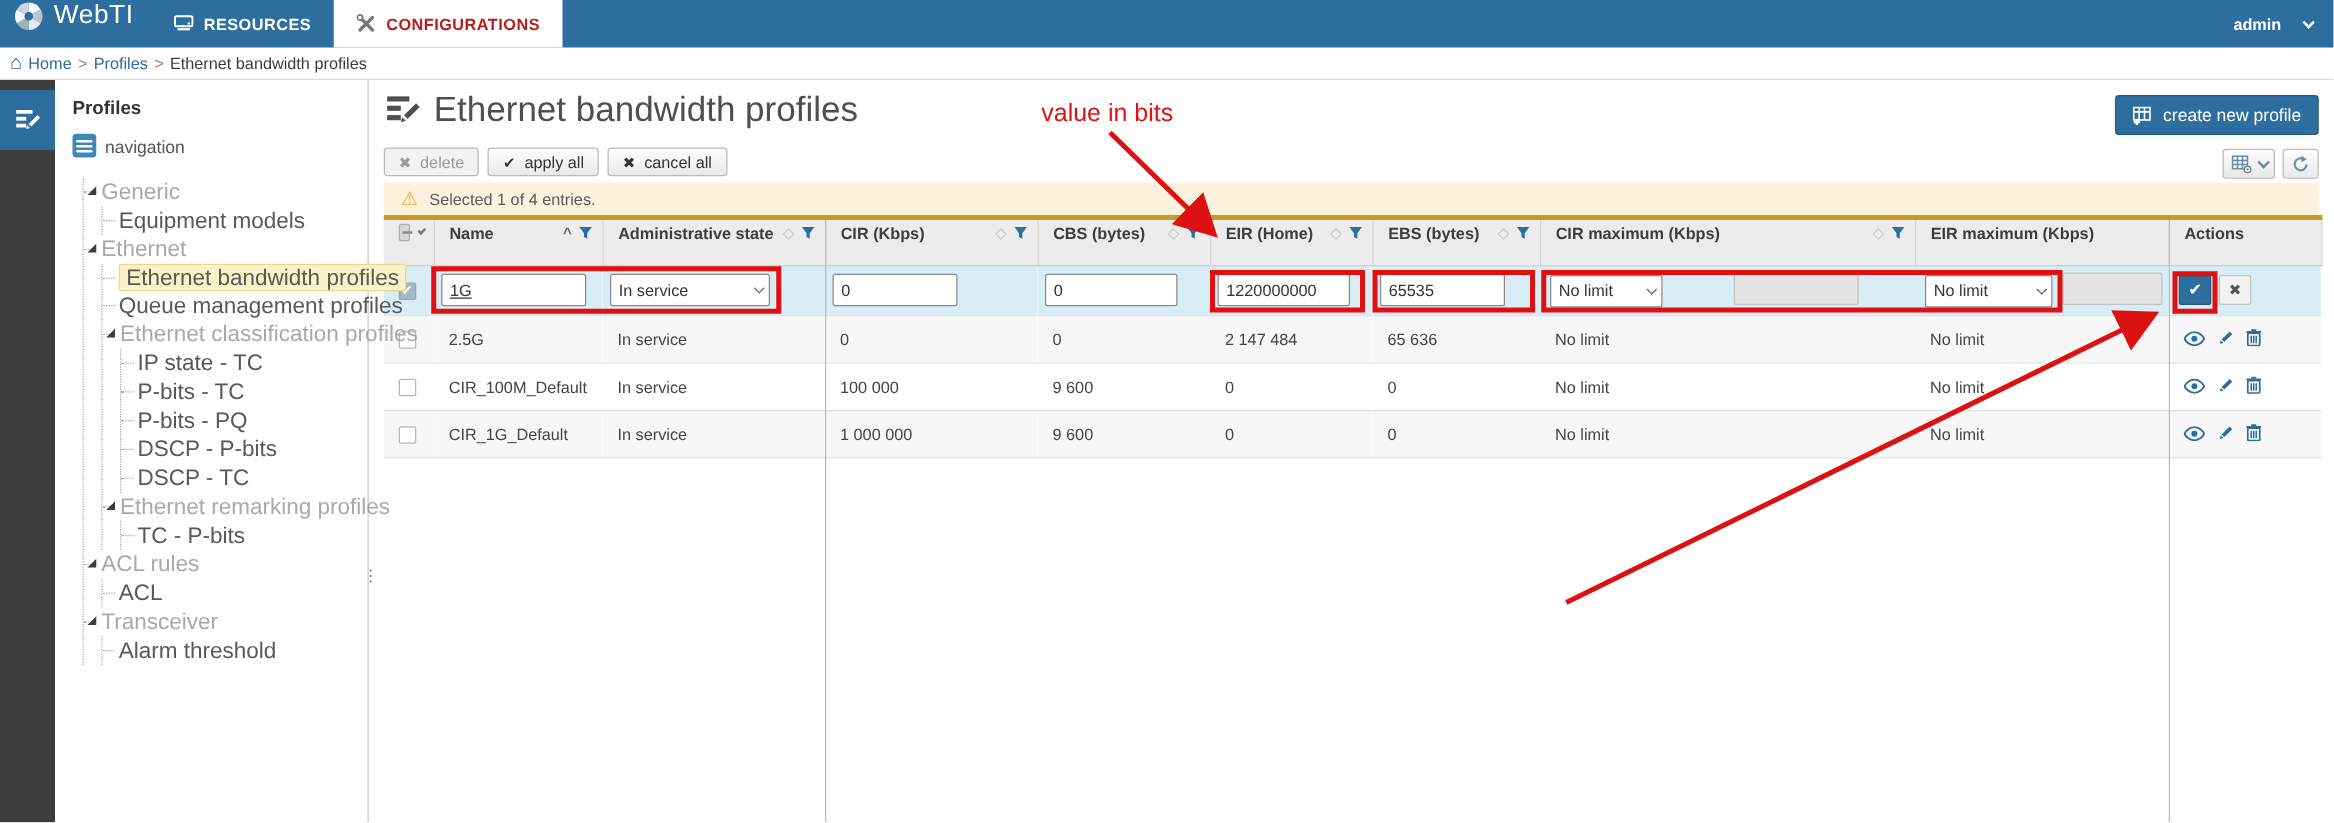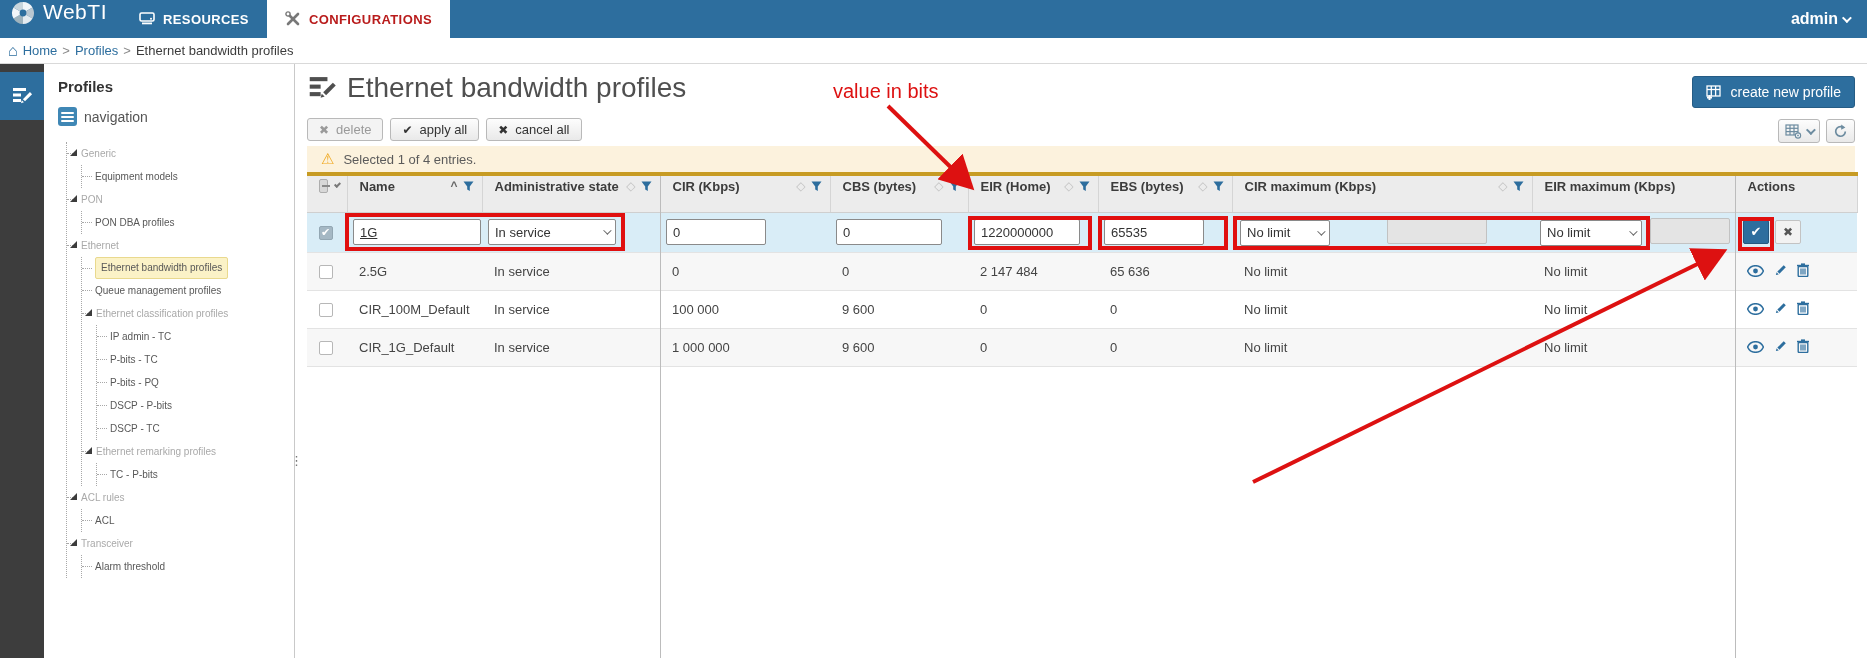--- a/index.html
+++ b/index.html
@@ -6,41 +6,41 @@
   html,body { background:#fff; }
   body { font-family:"Liberation Sans","DejaVu Sans",sans-serif; color:#333; }
   #page-root { position:relative; width:1867px; height:658px; overflow:hidden; background:#fff; }
 
   
   .navbar { position:absolute; left:0; top:0; width:1867px; height:38px; background:#2d6e9e; display:flex; align-items:stretch; z-index:5; }
   .brand { display:flex; align-items:flex-start; gap:7px; padding:0 14px 0 10px; color:#fff; font-size:21px; letter-spacing:.5px; }
   .nav-item { display:flex; align-items:center; gap:8px; padding:0 18px; color:#fff; font-size:13px; font-weight:700; letter-spacing:.4px; cursor:pointer; }
   .nav-item.active { background:#fff; color:#b91c1c; }
   .nav-spacer { flex:1; }
-  .nav-user { display:flex; align-items:center; gap:4px; color:#fff; font-size:16px; font-weight:700; padding:0 18px; cursor:pointer; }
+  .nav-user { display:flex; align-items:center; gap:17px; color:#fff; font-size:13px; font-weight:700; padding:0 18px; cursor:pointer; }
   .chev { width:7px; height:7px; border-right:2px solid currentColor; border-bottom:2px solid currentColor; transform:rotate(45deg) translateY(-2px); display:inline-block; }
 
   
   .breadcrumb { position:absolute; left:0; top:38px; width:1867px; height:26px; background:#fff; border-bottom:1px solid #d9d9d9; display:flex; align-items:center; font-size:13px; padding-left:8px; z-index:4; }
   .breadcrumb .home-ic { color:#2d6e9e; font-size:16px; margin-right:5px; }
   .breadcrumb a { color:#2d6e9e; text-decoration:none; cursor:pointer; }
   .breadcrumb .sep { color:#8a8a8a; margin:0 5px; }
   .breadcrumb .current { color:#3c3c3c; }
 
   
   .icon-strip { position:absolute; left:0; top:64px; width:44px; height:594px; background:#3d3d3d; z-index:3; }
   .strip-tile { width:44px; height:48px; margin-top:8px; background:#2d6e9e; display:flex; align-items:center; justify-content:center; cursor:pointer; }
   .sidebar { position:absolute; left:44px; top:64px; width:251px; height:594px; background:#fff; border-right:1px solid #c9c9c9; padding:14px 6px 0 14px; z-index:3; }
   .sb-title { font-size:15px; font-weight:700; color:#333; }
   .sb-nav { display:flex; align-items:center; gap:7px; margin-top:12px; font-size:14px; color:#555; cursor:pointer; }
   .sb-nav-ic { width:19px; height:19px; background:#3f87b5; border-radius:3px; display:flex; flex-direction:column; justify-content:center; gap:2px; padding:0 3px; }
   .sb-nav-ic i { display:block; height:2px; background:#fff; border-radius:1px; }
 
   ul.tree, ul.tree ul { list-style:none; }
-  ul.tree { margin:16px 0 0 8px; border-left:1px dotted #a8a8a8; font-size:10px; }
+  ul.tree { margin:16px 0 0 8px; border-left:1px dotted #a8a8a8; font-size:18px; }
   ul.tree ul { margin-left:14px; border-left:1px dotted #a8a8a8; }
   ul.tree li { line-height:23px; white-space:nowrap; }
   .tnode { display:flex; align-items:center; cursor:pointer; }
   .tnode .dash { width:10px; border-top:1px dotted #a8a8a8; margin-right:3px; flex:none; }
   .tnode .tri { width:0; height:0; border-bottom:7px solid #3c3c3c; border-left:7px solid transparent; margin:0 4px 2px -10px; flex:none; }
   .tnode.branch > .lbl { color:#a9a9a9; }
   .tnode.leaf > .lbl { color:#585858; }
   .tnode .lbl.selected { background:#fbf2c7; border:1px solid #e9d98e; border-radius:2px; padding:0 5px; line-height:20px; color:#585858; }
   .resize-handle { position:absolute; left:290px; top:458px; color:#777; font-size:13px; letter-spacing:0; line-height:5px; z-index:6; cursor:col-resize; }
 
@@ -187,35 +187,20 @@
           <div class="tnode branch">
             <span class="dash"></span>
             <span class="tri"></span>
             <span class="lbl">Generic</span>
           </div>
           <ul>
             <li>
               <div class="tnode leaf">
                 <span class="dash"></span>
                 <span class="lbl">Equipment models</span>
-              </div>
-            </li>
-          </ul>
-        </li>
-        <li>
-          <div class="tnode branch">
-            <span class="dash"></span>
-            <span class="tri"></span>
-            <span class="lbl">PON</span>
-          </div>
-          <ul>
-            <li>
-              <div class="tnode leaf">
-                <span class="dash"></span>
-                <span class="lbl">PON DBA profiles</span>
               </div>
             </li>
           </ul>
         </li>
         <li>
           <div class="tnode branch">
             <span class="dash"></span>
             <span class="tri"></span>
             <span class="lbl">Ethernet</span>
           </div>
@@ -235,21 +220,21 @@
             <li>
               <div class="tnode branch">
                 <span class="dash"></span>
                 <span class="tri"></span>
                 <span class="lbl">Ethernet classification profiles</span>
               </div>
               <ul>
                 <li>
                   <div class="tnode leaf">
                     <span class="dash"></span>
-                    <span class="lbl">IP admin - TC</span>
+                    <span class="lbl">IP state - TC</span>
                   </div>
                 </li>
                 <li>
                   <div class="tnode leaf">
                     <span class="dash"></span>
                     <span class="lbl">P-bits - TC</span>
                   </div>
                 </li>
                 <li>
                   <div class="tnode leaf">
@@ -512,21 +497,21 @@
               <th>
                 <span class="th-inner">
                   <span class="th-lbl">Actions</span>
                 </span>
               </th>
             </tr>
           </thead>
         <tbody id="table-body">
             <tr class="edit-row">
               <td style="padding-left:12px;"><span class="cb checked"></span></td>
-              <td><input class="txt-input" style="width: 128px; text-decoration: underline;" value="1G"></td>
+              <td><input class="txt-input" style="width: 116px; text-decoration: underline;" value="1G"></td>
               <td><span class="fakeselect" style="width:128px;">
                   <span class="fs-lbl">In service</span>
                   <span class="chev"></span>
                 </span></td>
               <td><input class="txt-input" style="width: 100px;" value="0"></td>
               <td><input class="txt-input" style="width: 106px;" value="0"></td>
               <td><input class="txt-input" style="width: 106px;" value="1220000000"></td>
               <td><input class="txt-input" style="width: 100px;" value="65535"></td>
               <td style="padding-left:8px;"><span class="fakeselect" style="width:90px;">
                   <span class="fs-lbl">No limit</span>

